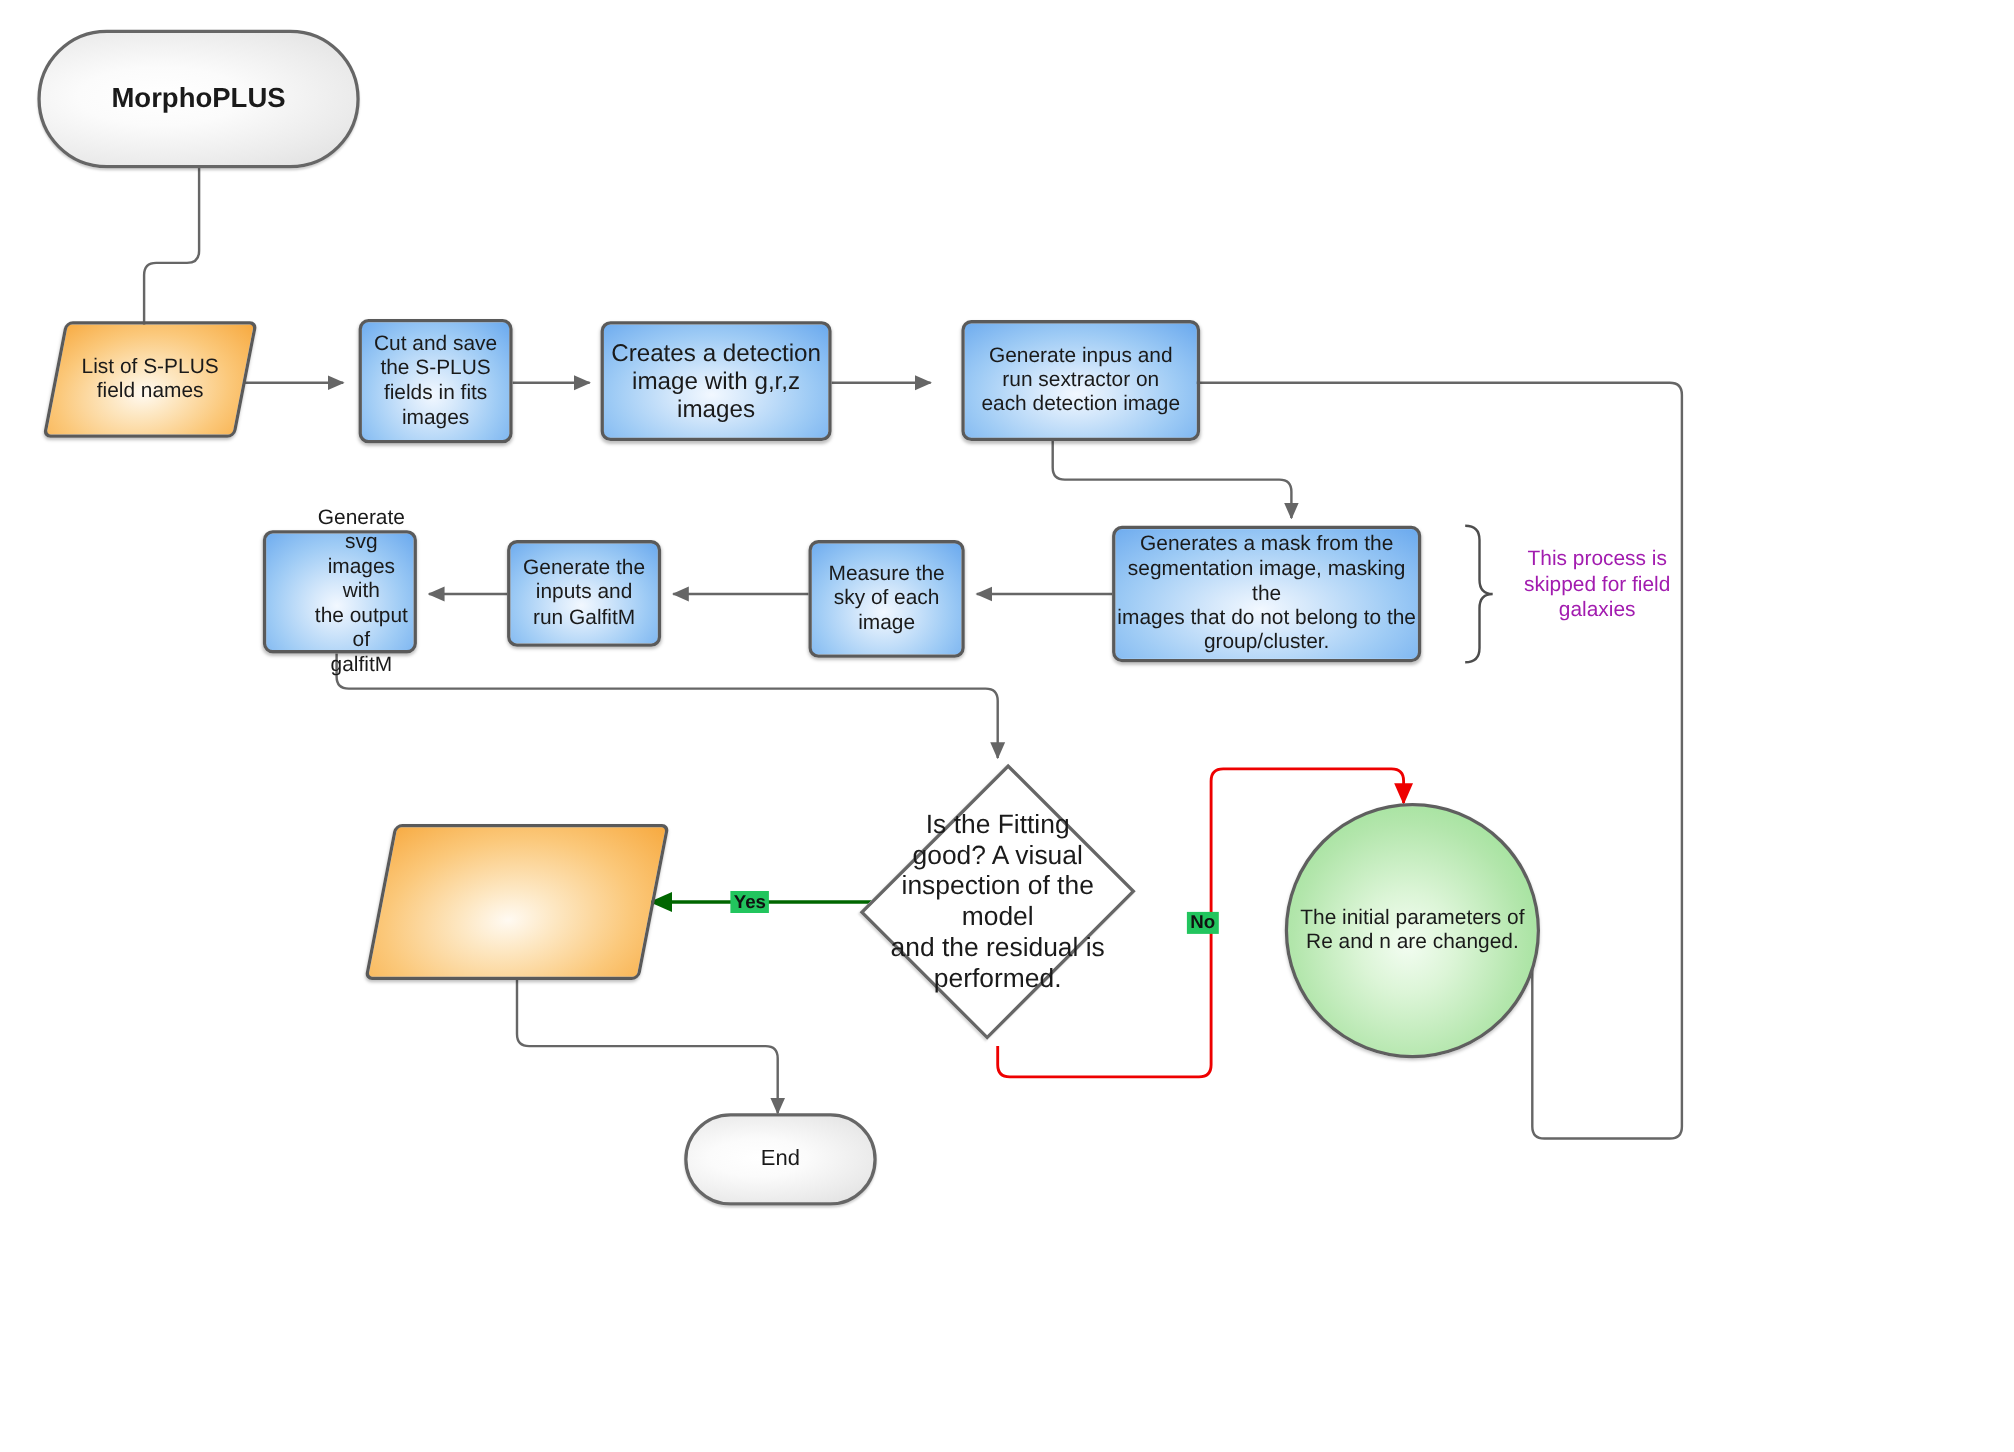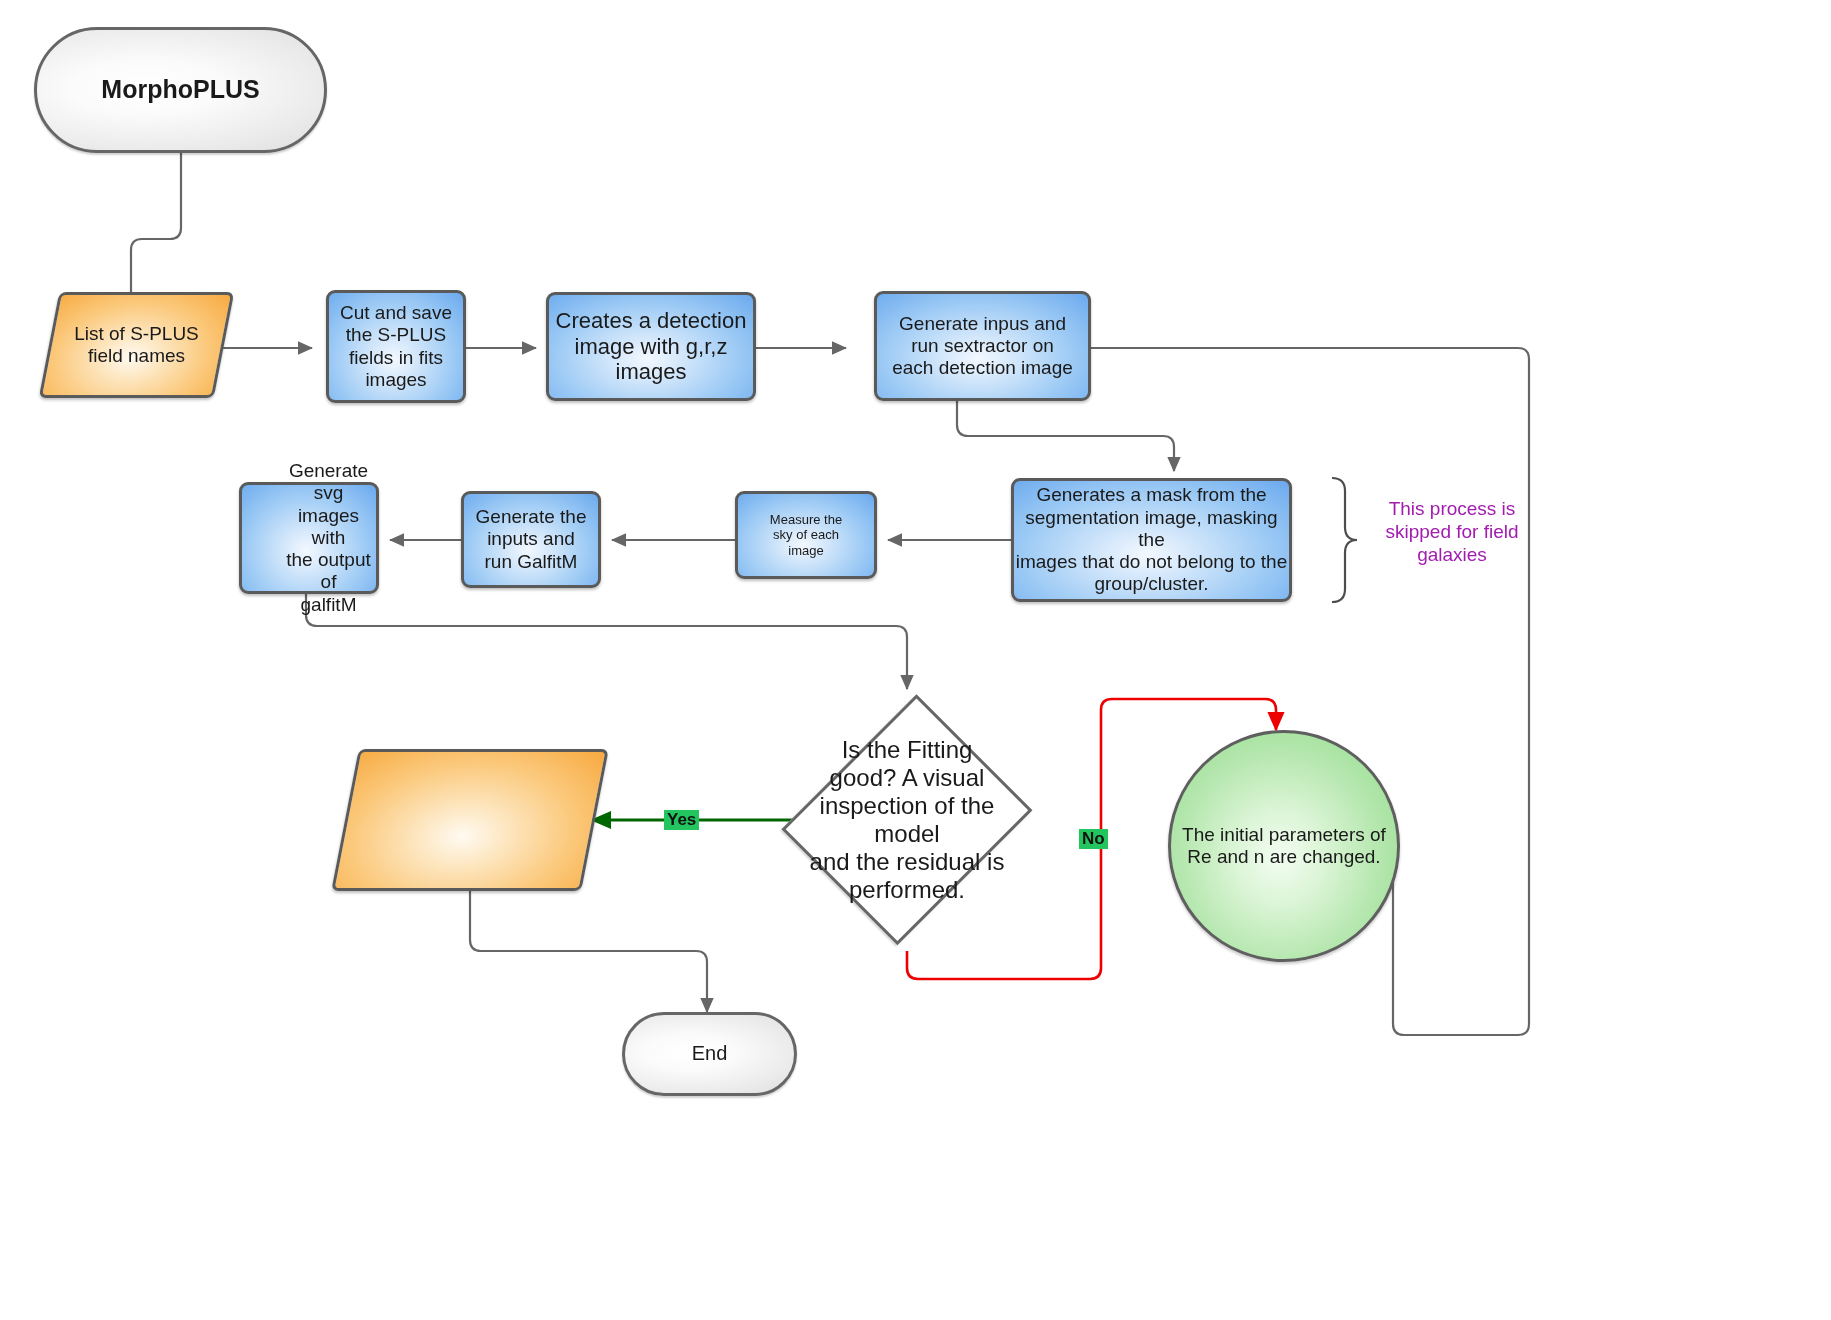--- a/index.html
+++ b/index.html
@@ -190,21 +190,21 @@
 each detection image</span>
 </div>
 
 <div class="node process" style="left:1011px; top:478px; width:281px; height:124px; font-size:19px;">
   <span class="label">Generates a mask from the
 segmentation image, masking the
 images that do not belong to the
 group/cluster.</span>
 </div>
 
-<div class="node process" style="left:735px; top:491px; width:142px; height:88px; font-size:13px;">
+<div class="node process" style="left:735px; top:491px; width:142px; height:107px; font-size:19px;">
   <span class="label">Measure the
 sky of each
 image</span>
 </div>
 
 <div class="node process" style="left:461px; top:491px; width:140px; height:97px; font-size:19px;">
   <span class="label">Generate the
 inputs and
 run GalfitM</span>
 </div>

